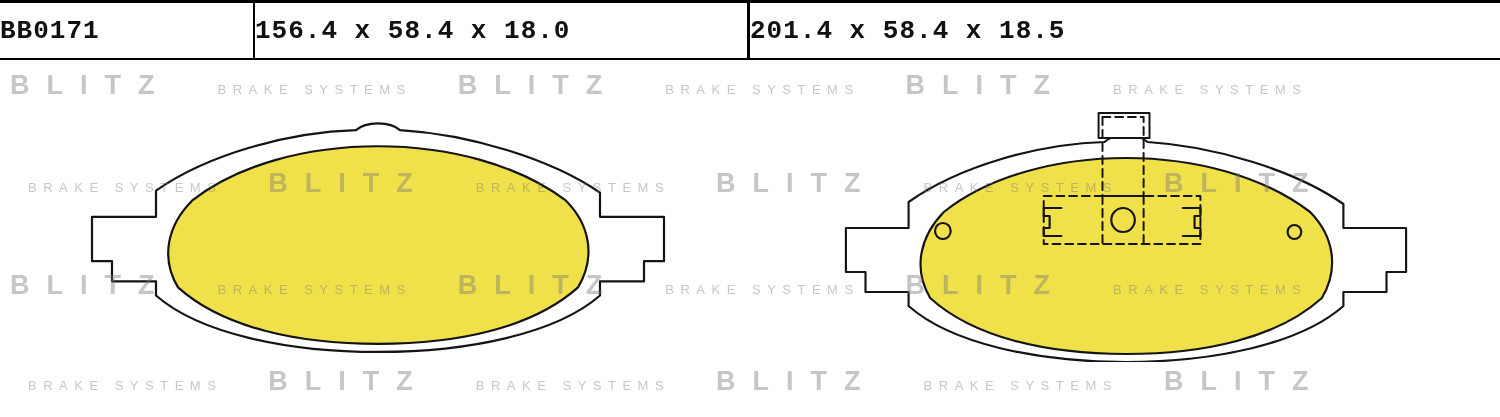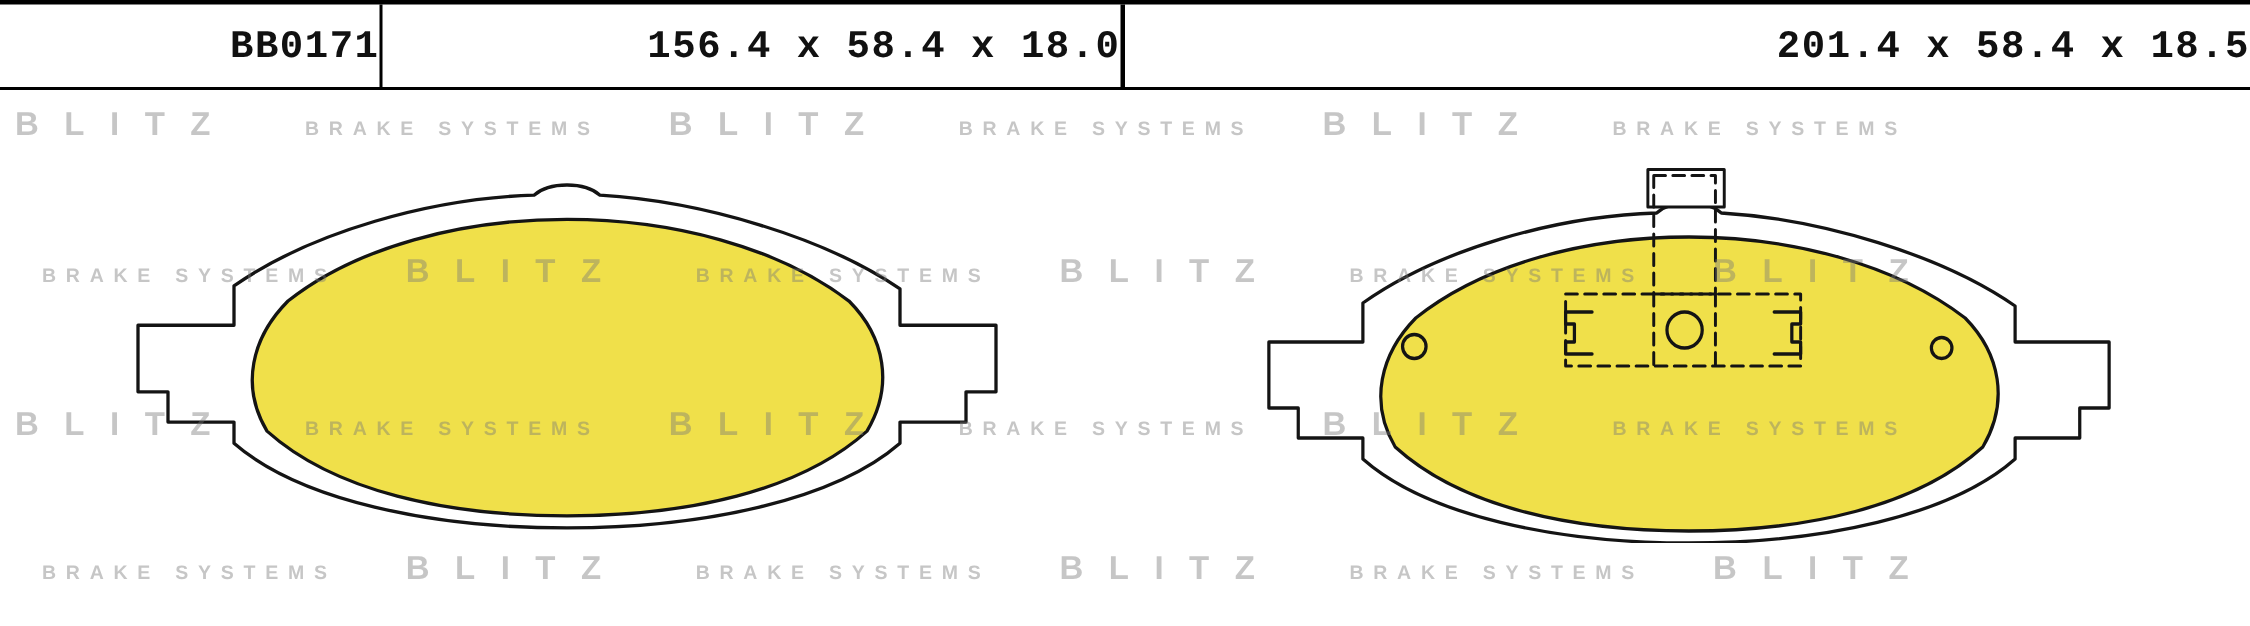--- a/index.html
+++ b/index.html
@@ -22,21 +22,21 @@
     border-top: 3px solid #000;
     border-bottom: 2px solid #000;
     display: flex;
     z-index: 3;
     background: #ffffff;
   }
   .hcell {
     box-sizing: border-box;
     display: flex;
     align-items: center;
-    justify-content: flex-end;
+    justify-content: flex-start;
     font-weight: bold;
     font-size: 26px;
     color: #111;
     letter-spacing: 1px;
     white-space: nowrap;
   }
   #cell-part { width: 255px; border-right: 2px solid #000; }
   #cell-dim-left { width: 495px; border-right: 3px solid #000; }
   #cell-dim-right { flex: 1; }
 
@@ -52,26 +52,26 @@
     overflow: hidden;
     z-index: 2;
     pointer-events: none;
     color: rgba(118,118,118,0.42);
   }
   .wm-row.offset { padding-left: 28px; }
   .wm-row.plain  { padding-left: 10px; }
   .wm-brand {
     font-family: "Liberation Sans", sans-serif;
     font-weight: bold;
-    font-size: 22px;
+    font-size: 27px;
     letter-spacing: 17px;
   }
   .wm-tagline {
     font-family: "Liberation Sans", sans-serif;
-    font-weight: bold;
+    font-weight: normal;
     font-size: 13px;
     letter-spacing: 6.5px;
   }
   #wm-row-1 { top: 70px; }
   #wm-row-2 { top: 168px; }
   #wm-row-3 { top: 270px; }
   #wm-row-4 { top: 366px; }
 
   
   .drawing { position: absolute; z-index: 1; }

